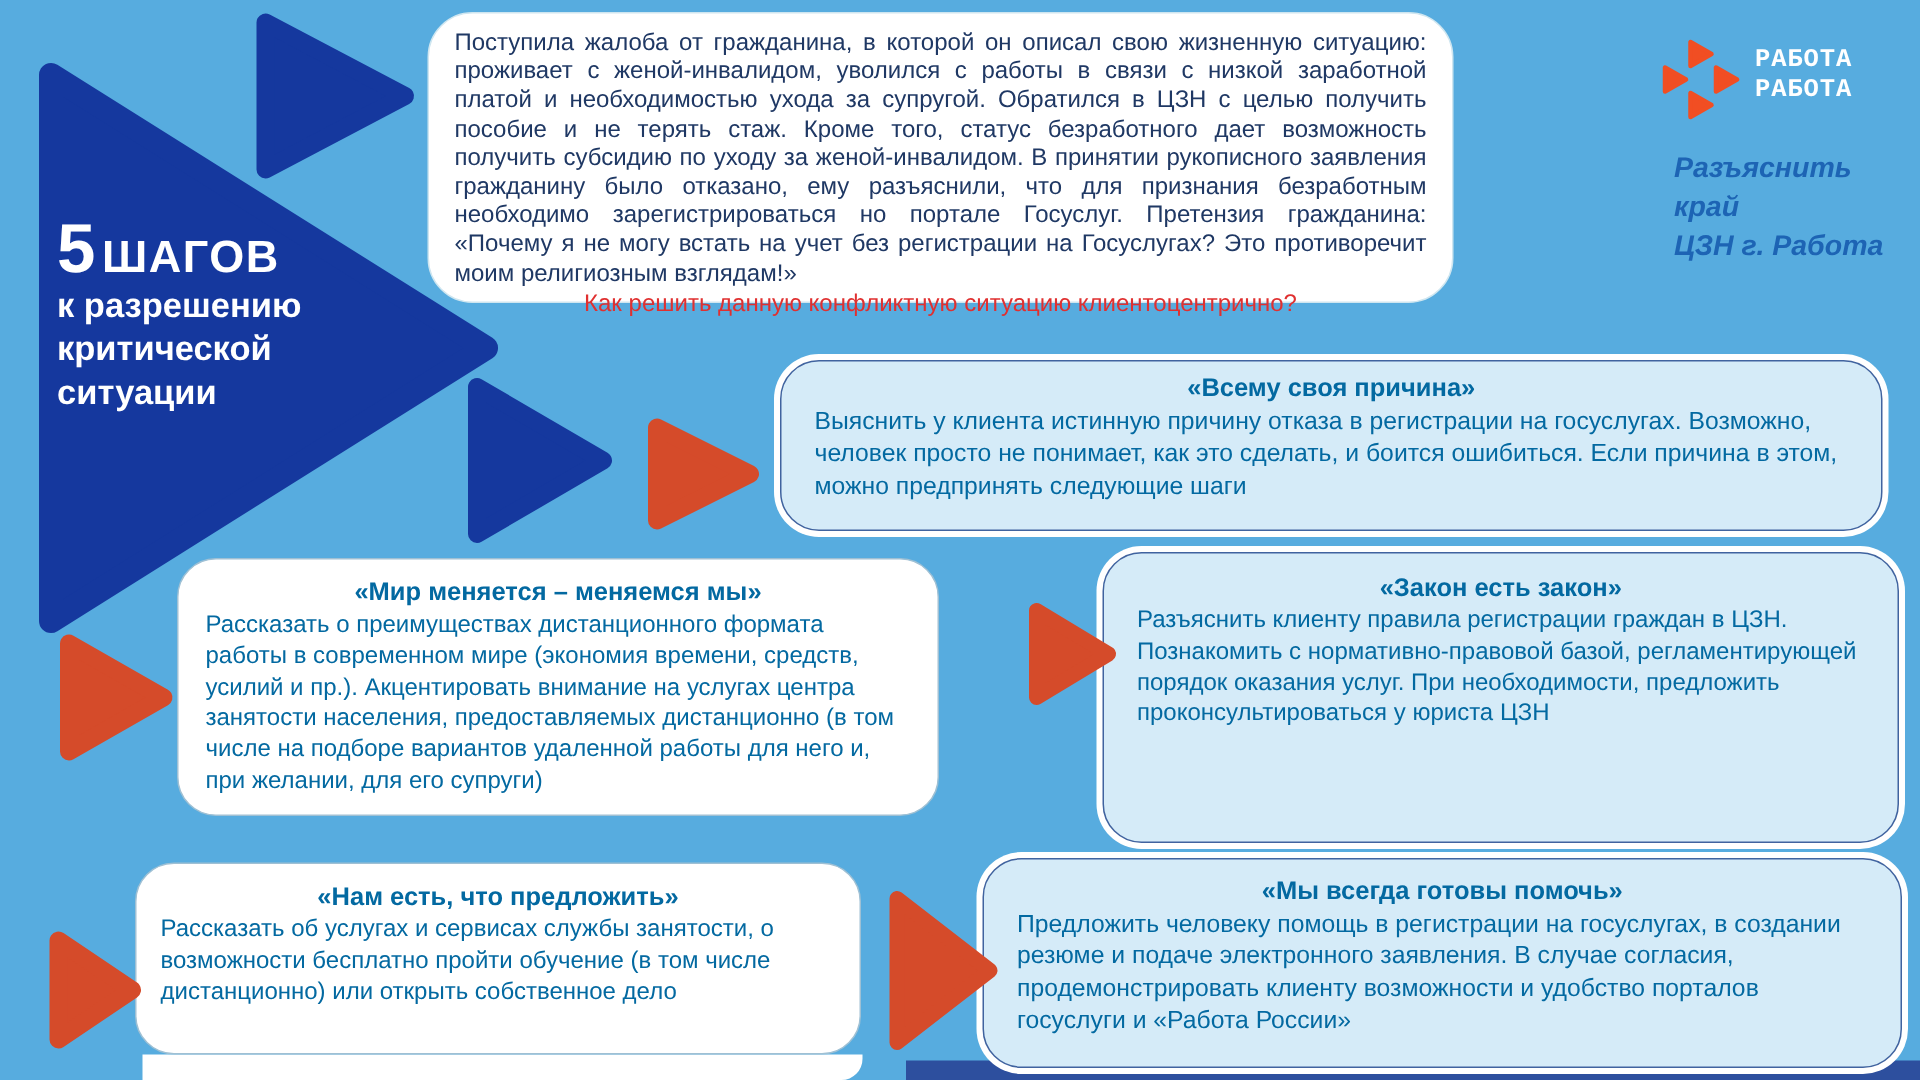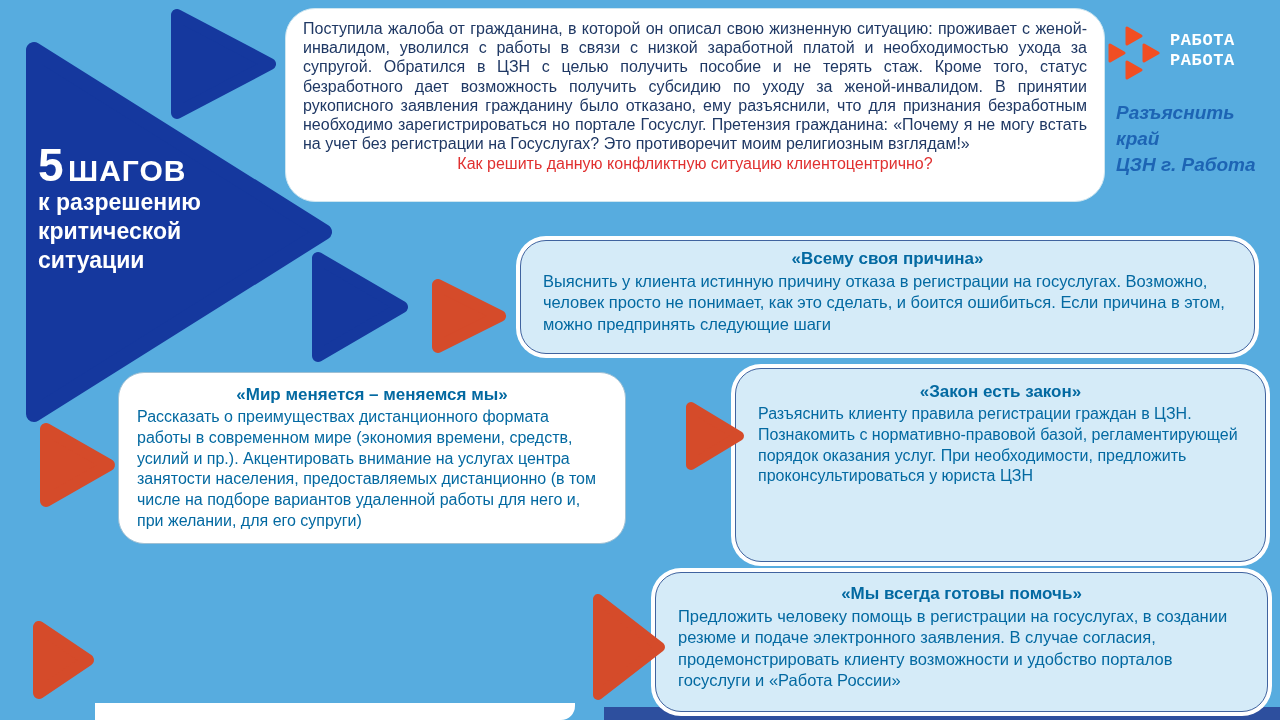--- a/index.html
+++ b/index.html
@@ -13,21 +13,21 @@
   .tri-blue{fill:#15389e;stroke:#15389e;stroke-linejoin:round;}
   .tri-red{fill:#d54b2a;stroke:#d54b2a;stroke-linejoin:round;}
   .tri-orange{fill:#f14e23;stroke:#f14e23;stroke-linejoin:round;stroke-width:3;}
 
   .main-title{position:absolute;left:38px;top:142px;width:252px;color:#ffffff;font-weight:bold;}
   .main-title .num{font-size:46px;line-height:1;}
   .main-title .word{font-size:30px;letter-spacing:1px;}
   .main-title .sub{font-size:23px;line-height:1.26;margin-top:0;}
 
   .top-box{
-    position:absolute;left:285px;top:8px;width:820px;height:194px;
+    position:absolute;left:285px;top:8px;width:684px;height:194px;
     background:#ffffff;border:1px solid #cfe6f0;border-radius:30px;
     padding:10px 17px;box-sizing:border-box;
   }
   .top-box p{margin:0;font-size:16px;line-height:19.2px;text-align:justify;}
   .top-box .question{color:#e03030;text-align:center;margin-top:1px;font-size:16px;}
 
   .logo{position:absolute;left:1108px;top:24px;display:flex;align-items:flex-start;font-family:Liberation Mono, monospace;}
   .logo-text{margin-left:10px;margin-top:7px;color:#ffffff;font-weight:bold;
     font-size:17px;line-height:20px;letter-spacing:0.6px;}
   .branch{position:absolute;left:1116px;top:100px;color:#1d64b4;font-weight:bold;
@@ -104,20 +104,24 @@
   <div class="box white box2">
     <h3>«Мир меняется – меняемся мы»</h3>
     <p>Рассказать о преимуществах дистанционного формата работы в современном мире (экономия времени, средств, усилий и пр.). Акцентировать внимание на услугах центра занятости населения, предоставляемых дистанционно (в том числе на подборе вариантов удаленной работы для него и, при желании, для его супруги)</p>
   </div>
 
   <div class="box blue box3">
     <h3>«Закон есть закон»</h3>
     <p>Разъяснить клиенту правила регистрации граждан в ЦЗН. Познакомить с нормативно-правовой базой, регламентирующей порядок оказания услуг. При необходимости, предложить проконсультироваться у юриста ЦЗН</p>
   </div>
 
+  <div class="box white box4">
+    <h3>«Нам есть, что предложить»</h3>
+    <p>Рассказать об услугах и сервисах службы занятости, о возможности бесплатно пройти обучение (в том числе дистанционно) или открыть собственное дело</p>
+  </div>
 
   <div class="box blue box5 fs165">
     <h3>«Мы всегда готовы помочь»</h3>
     <p>Предложить человеку помощь в регистрации на госуслугах, в создании резюме и подаче электронного заявления. В случае согласия, продемонстрировать клиенту возможности и удобство порталов госуслуги и «Работа России»</p>
   </div>
 
   <svg class="layer" width="1280" height="720" viewBox="0 0 1280 720">
     <polygon class="tri-red" stroke-width="12" points="438,285 438,347 500,316"></polygon>
     <polygon class="tri-red" stroke-width="12" points="46,429 46,501 109,465"></polygon>
     <polygon class="tri-red" stroke-width="10" points="691,407 691,465 739,436"></polygon>

